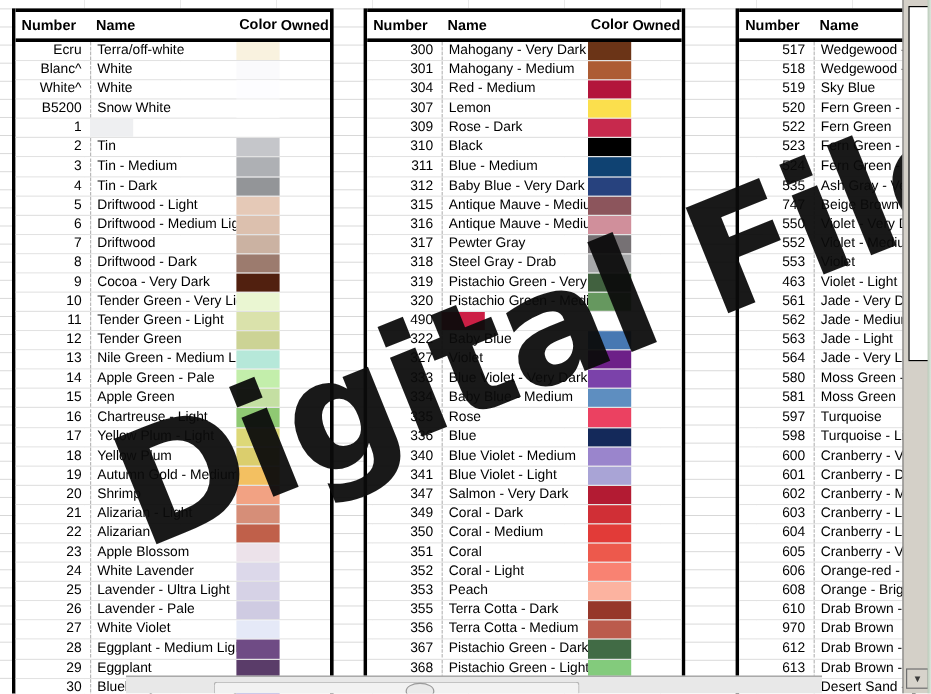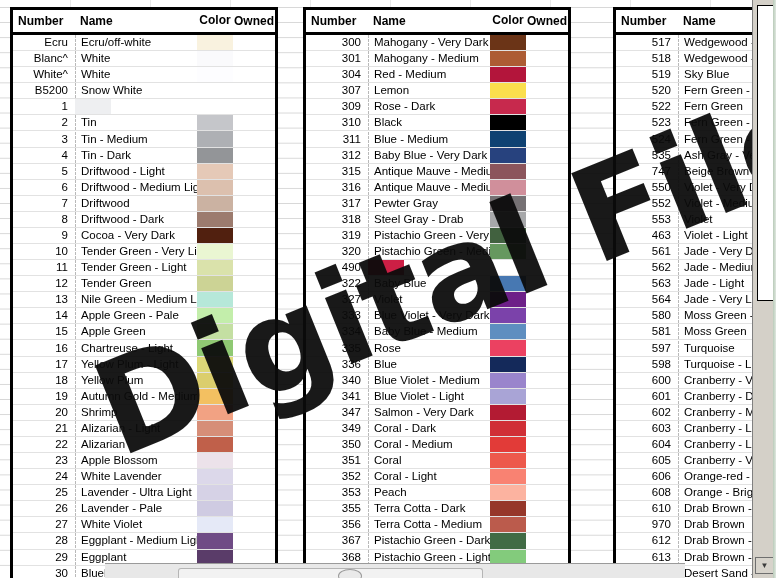--- a/index.html
+++ b/index.html
@@ -135,21 +135,21 @@
 <div class="tbl" id="tbl1">
   <div class="hdr">
     <div class="c-num">Number</div>
     <div class="c-name">Name</div>
     <div class="c-color">Color</div>
     <div class="c-owned">Owned</div>
   </div>
   <div id="body1">
       <div class="row">
         <div class="c-num">Ecru</div>
-        <div class="c-name">Ecru/off-white</div>
+        <div class="c-name">Terra/off-white</div>
         <div class="c-color" style="background: rgb(249, 242, 223);"></div>
         <div class="c-owned"></div>
       </div>
       <div class="row">
         <div class="c-num">Blanc^</div>
         <div class="c-name">White</div>
         <div class="c-color" style="background: rgb(250, 250, 252);"></div>
         <div class="c-owned"></div>
       </div>
       <div class="row">

